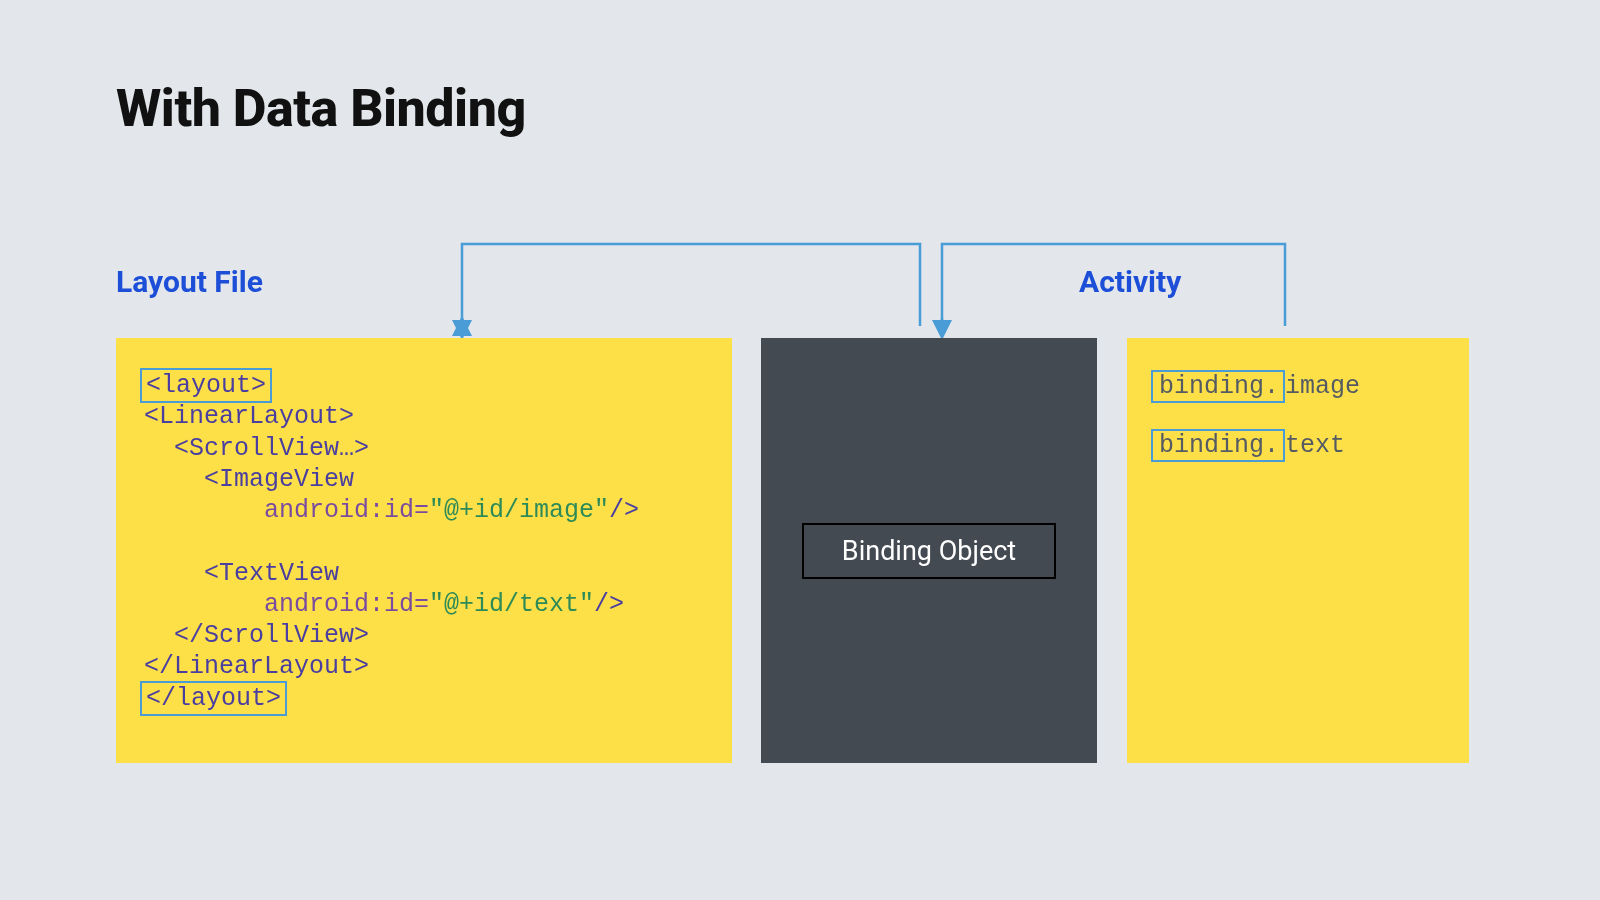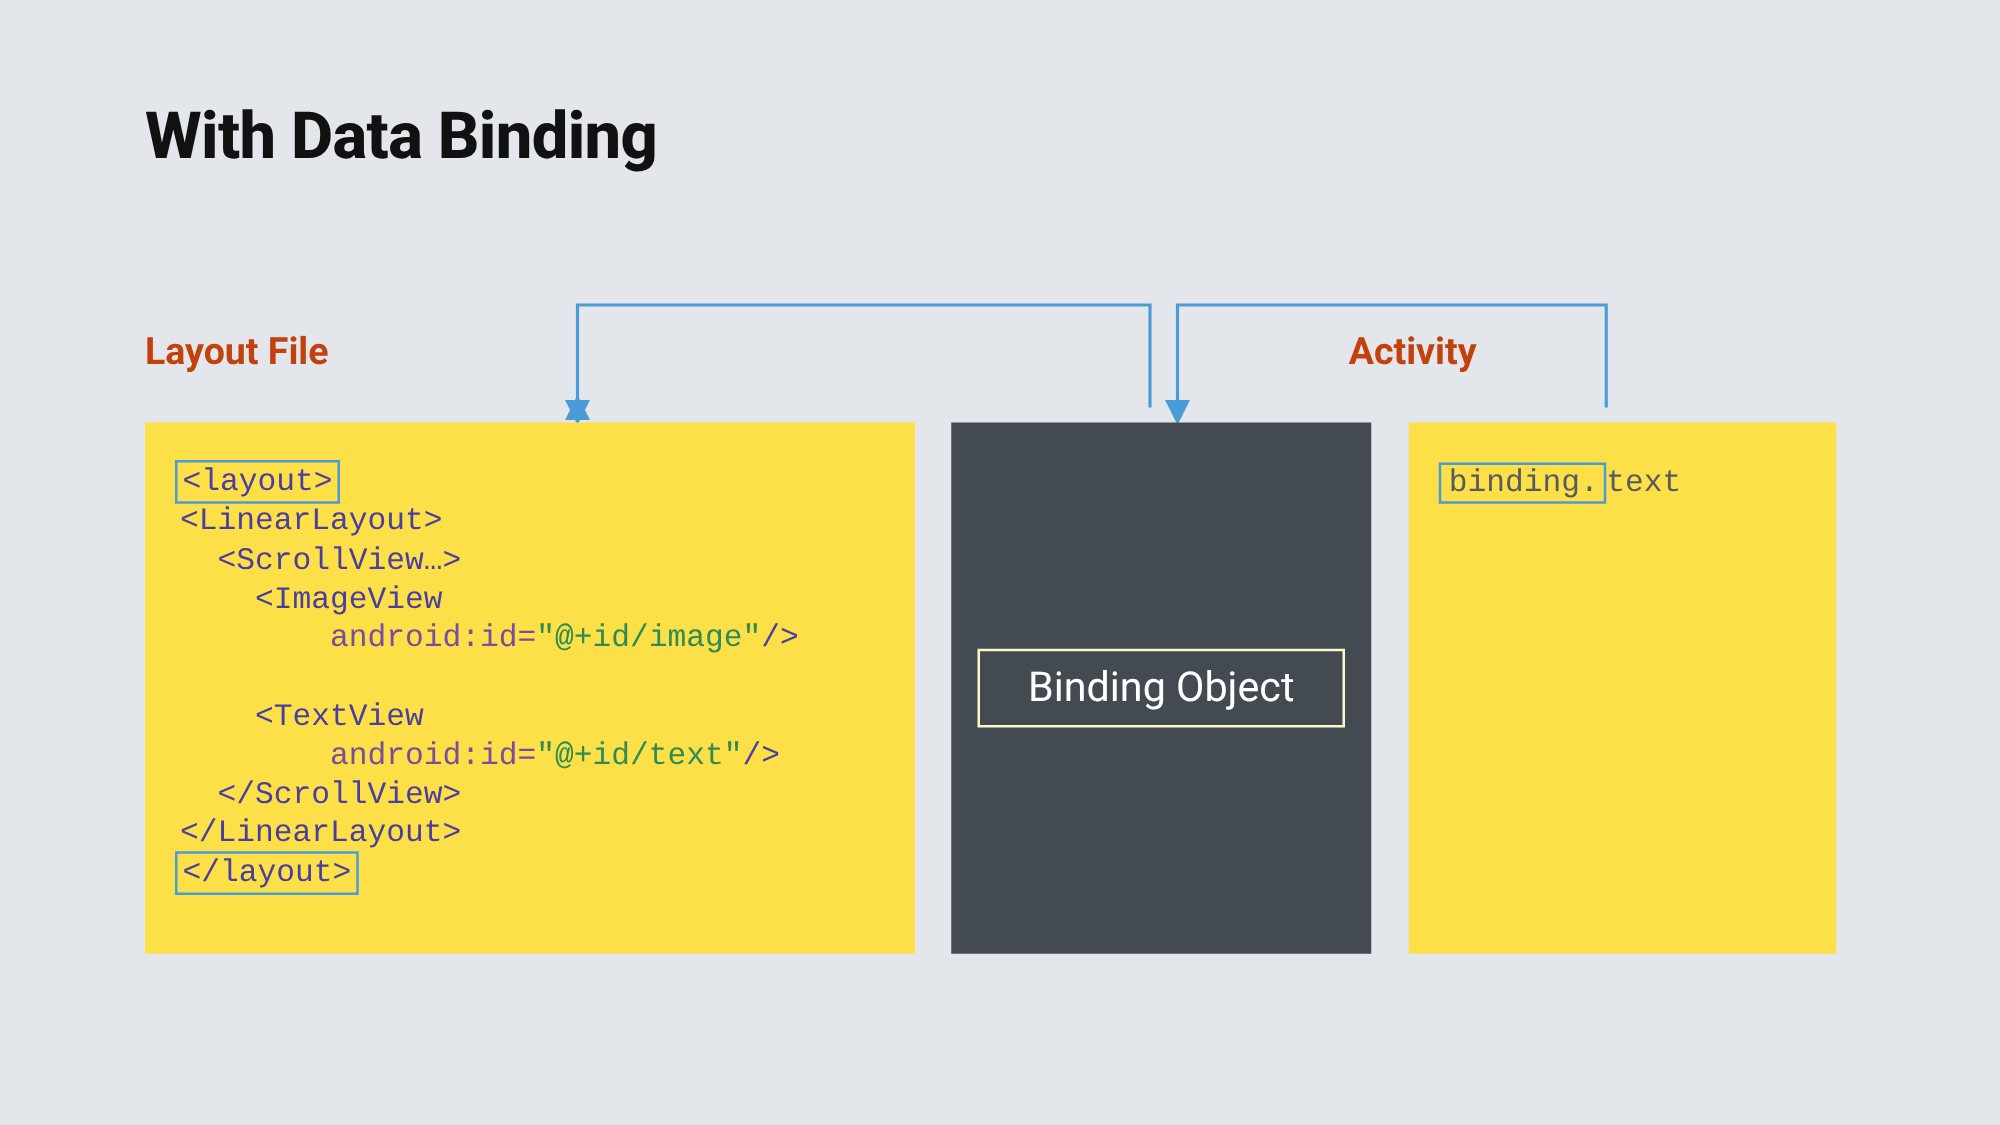--- a/index.html
+++ b/index.html
@@ -20,21 +20,21 @@
     font-size: 52px;
     font-weight: 800;
     color: #111;
     letter-spacing: -0.5px;
   }
 
   .section-label {
     position: absolute;
     font-size: 30px;
     font-weight: 700;
-    color: #c2410c;
+    color: #1d4ed8;
   }
   .label-layout { left: 116px; top: 264px; }
   .label-activity { left: 1079px; top: 264px; }
 
   .panel {
     position: absolute;
     top: 338px;
     height: 425px;
     background: #fde047;
   }
@@ -73,24 +73,24 @@
   .punct { color: #4a3ea0; }
 
   .hl-box {
     display: inline-block;
     border: 2px solid #4a9cd6;
     padding: 0 4px;
     margin: -2px -4px;
   }
 
   .binding-box {
-    border: 2px solid #fef9c3;
+    border: 2px solid #000000;
     padding: 10px 38px;
     color: #ffffff;
-    font-size: 33px;
+    font-size: 27px;
     font-weight: 400;
   }
 
   .activity-line {
     font-family: "SFMono-Regular", Consolas, "Liberation Mono", Menlo, monospace;
     font-size: 25px;
     color: #555b63;
     margin-bottom: 26px;
     white-space: nowrap;
   }
@@ -144,14 +144,15 @@
   <span class="tag">&lt;/ScrollView&gt;</span>
 <span class="tag">&lt;/LinearLayout&gt;</span>
 <span class="hl-box"><span class="tag">&lt;/layout&gt;</span></span></div>
 </div>
 
 <div class="panel panel-binding">
   <div class="binding-box">Binding Object</div>
 </div>
 
 <div class="panel panel-activity">
+  <div class="activity-line"><span class="activity-prefix">binding.</span><span>image</span></div>
   <div class="activity-line"><span class="activity-prefix">binding.</span><span>text</span></div>
 </div>
 
 </body></html>

